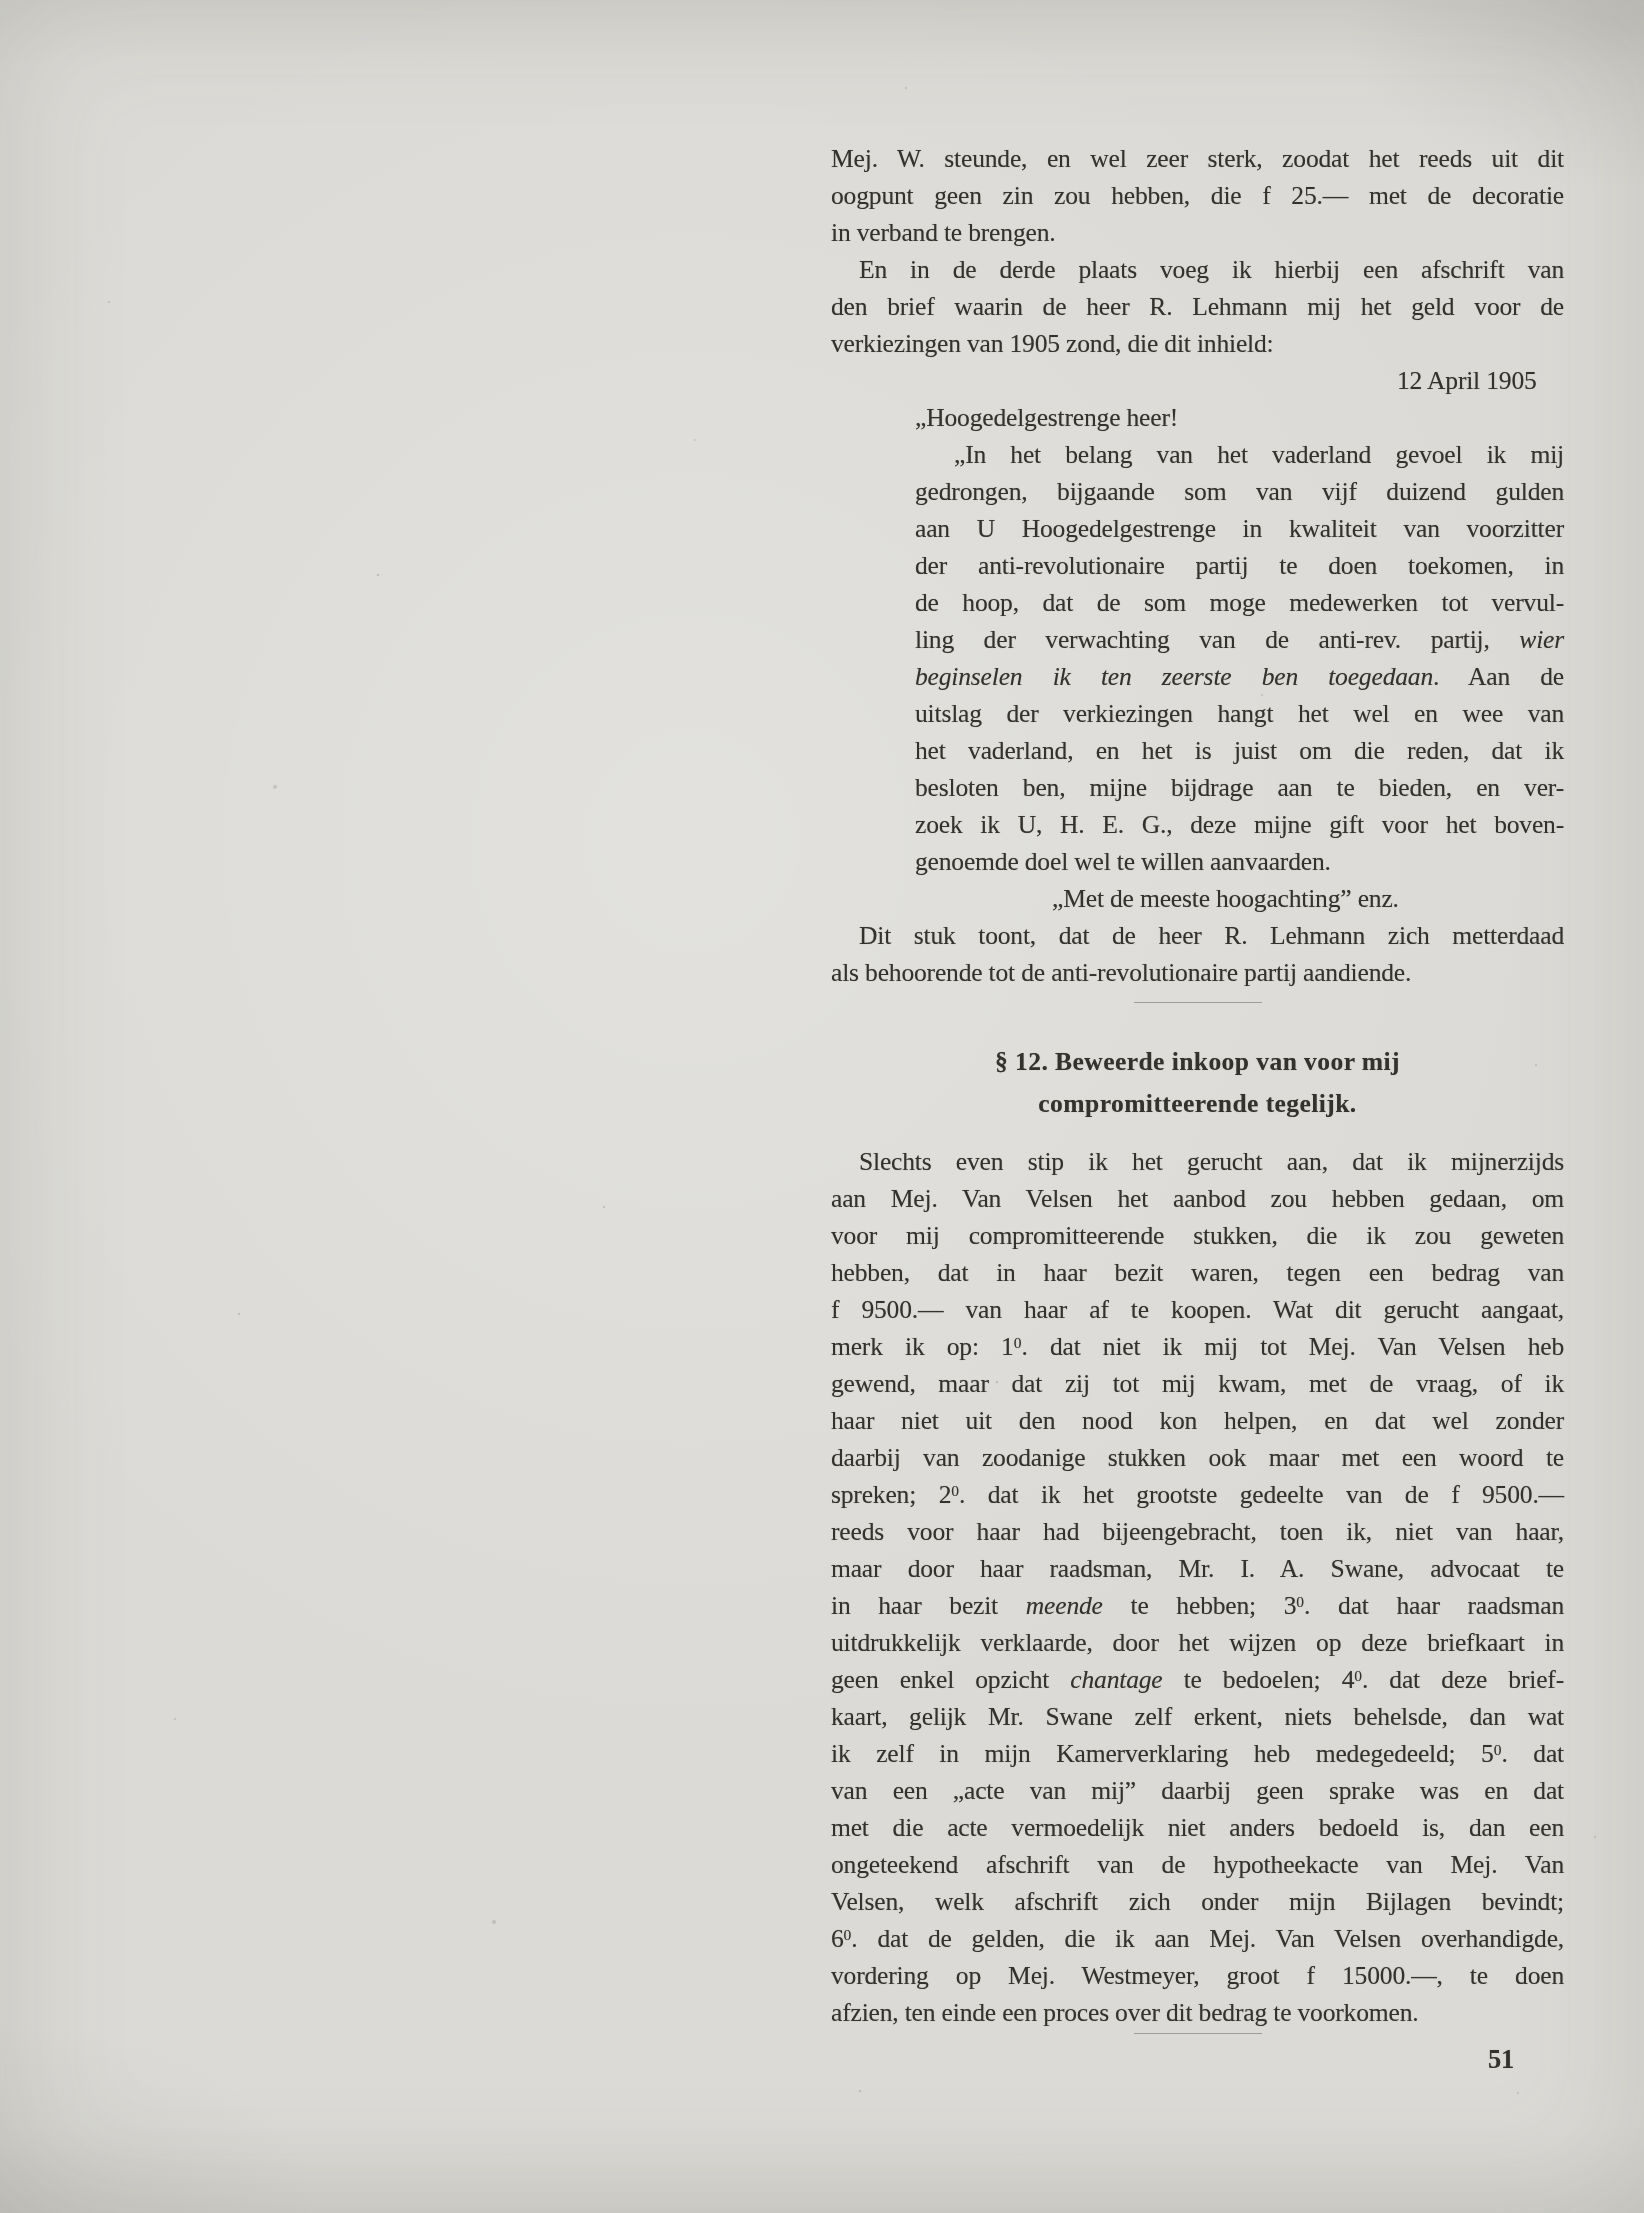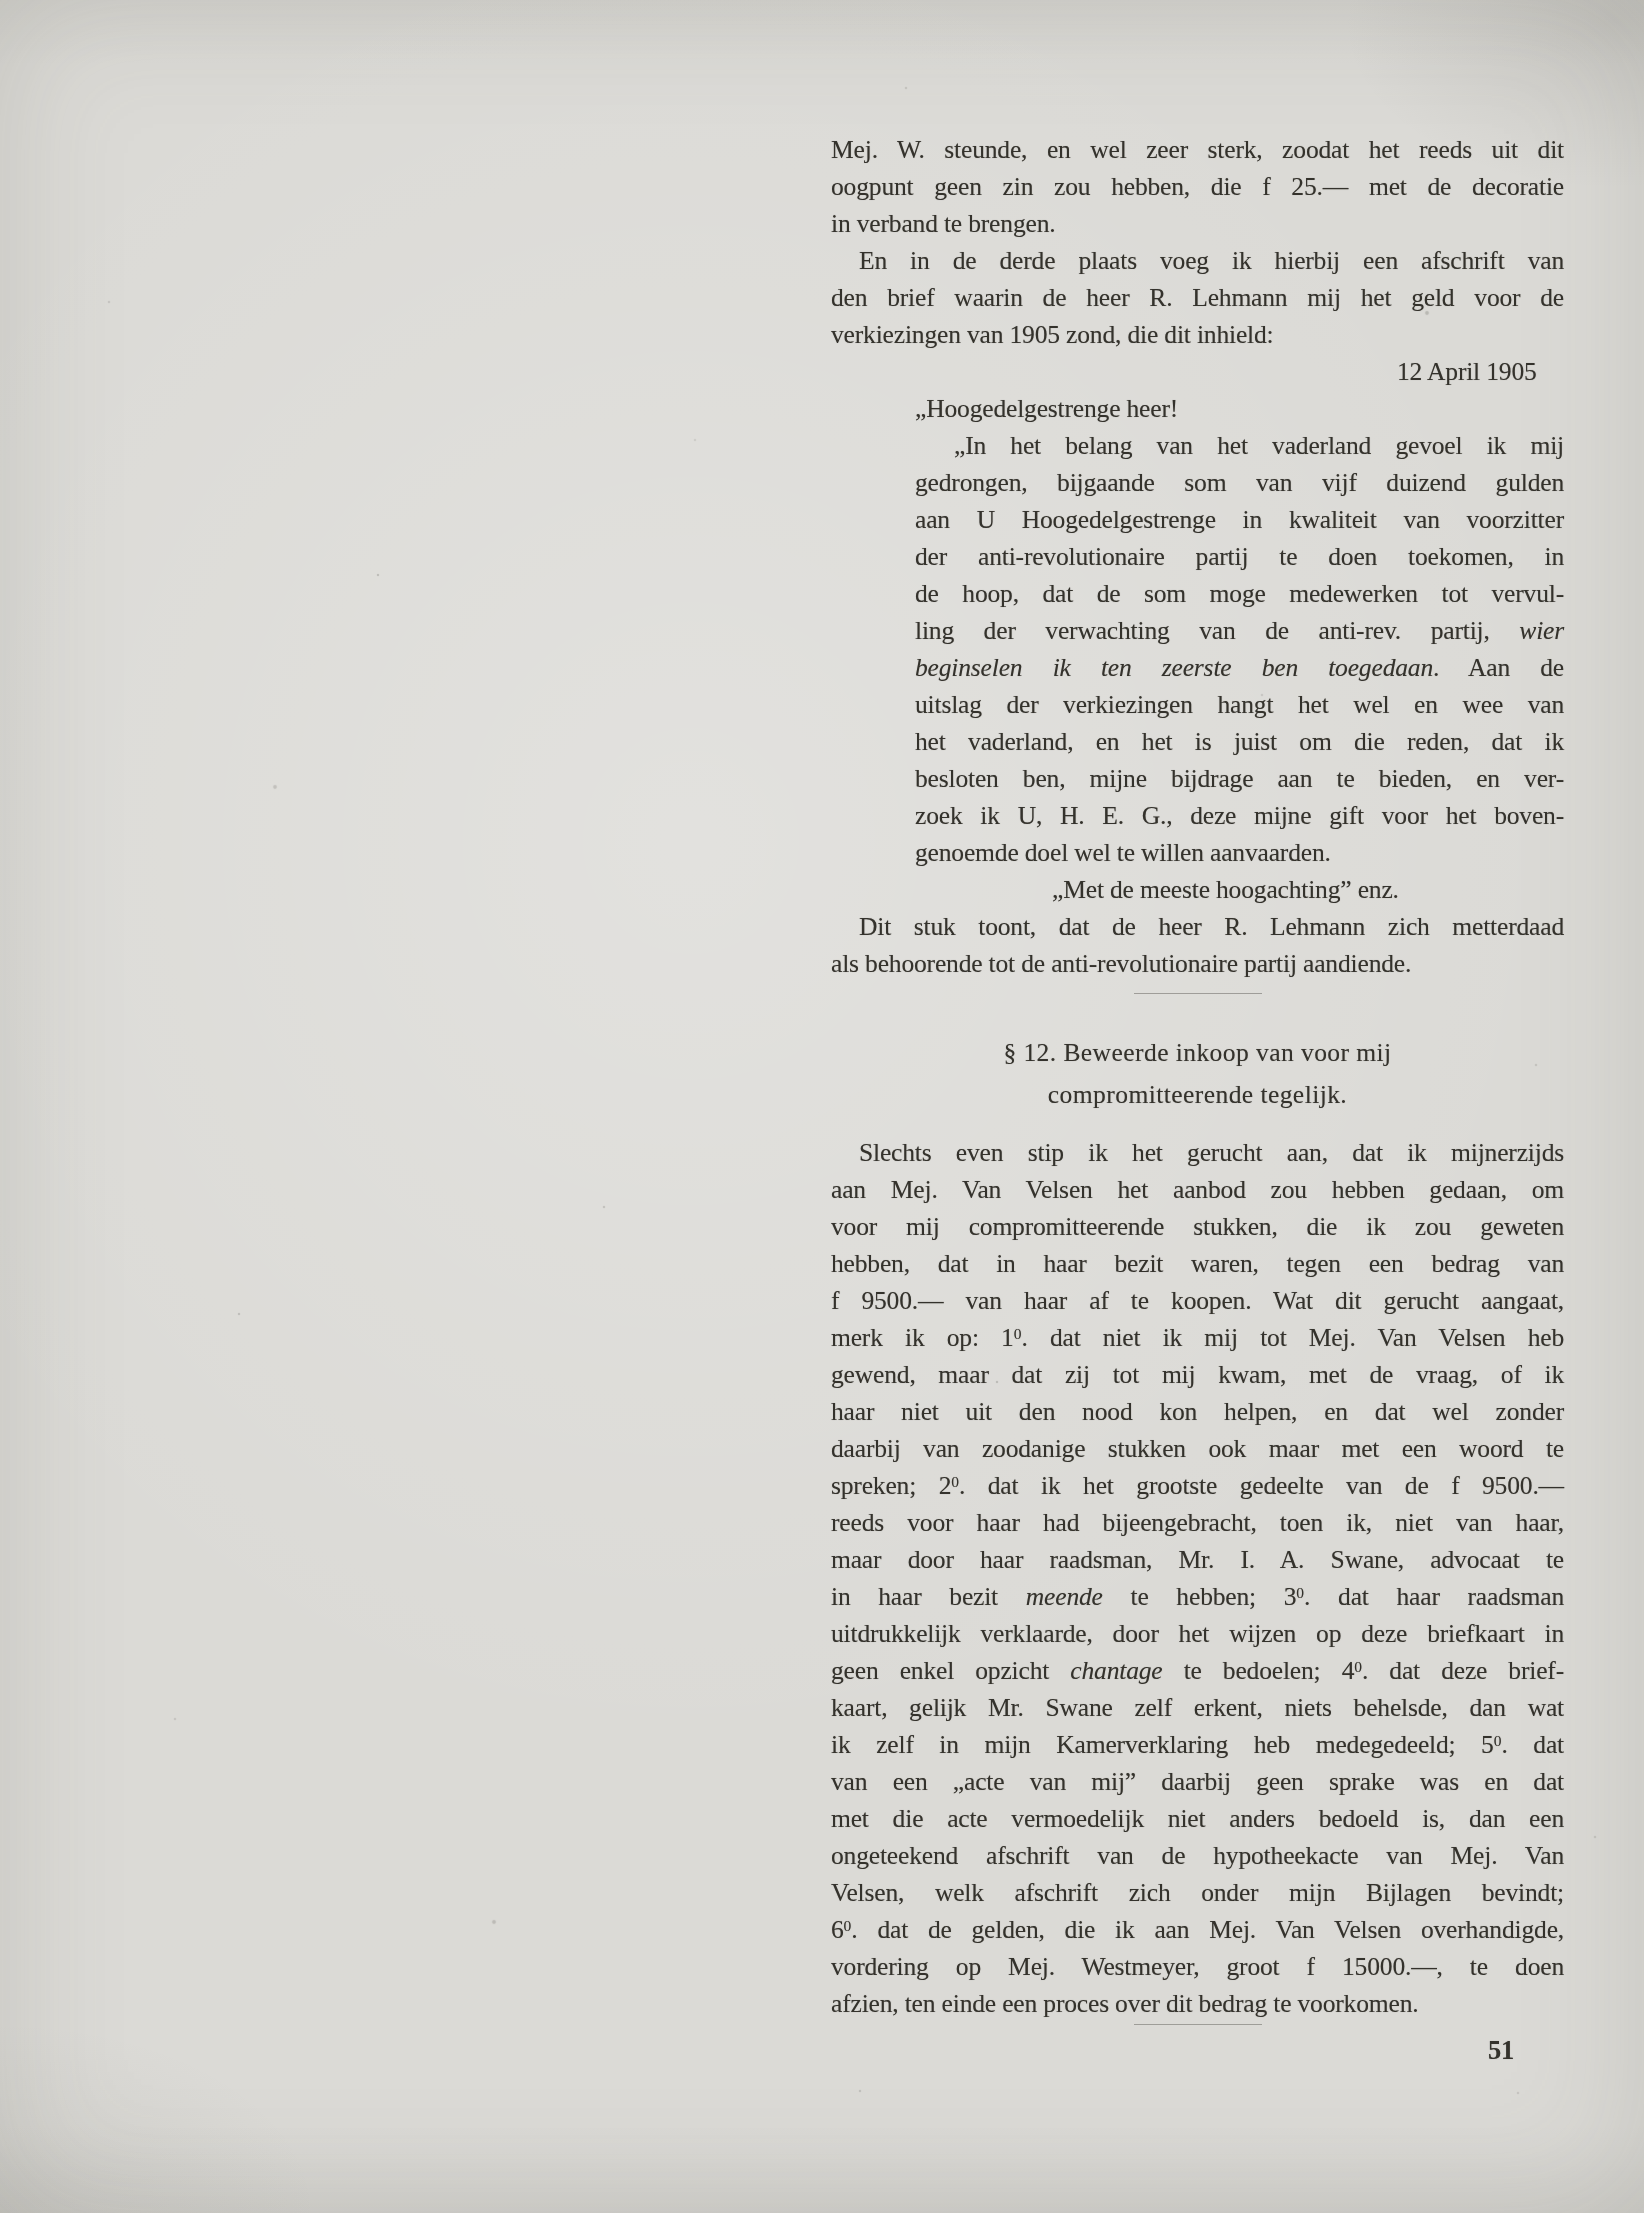--- a/index.html
+++ b/index.html
@@ -46,41 +46,41 @@
       1261px 694px 0.9px 0px rgba(64,62,56,0.20),
       905px 87px 0.9px 0px rgba(64,62,56,0.22),
       174px 1718px 0.9px 0px rgba(64,62,56,0.20),
       694px 439px 0.9px 0px rgba(64,62,56,0.16),
       1517px 2092px 0.9px 0px rgba(64,62,56,0.20);
   }
 
   .column {
     position: absolute;
     left: 831px;
-    top: 131px;
+    top: 140px;
     width: 733px;
     font-size: 25.6px;
     line-height: 37px;
     letter-spacing: -0.2px;
   }
 
   .ln {
     text-align: justify;
     text-align-last: justify;
     text-shadow: 0 0 0.9px rgba(52,50,44,0.35);
   }
   .fin  { text-align-last: left; }
   .ind  { text-indent: 28px; }
   .letter { margin-left: 84px; }
   .lind { text-indent: 39px; }
   .date { text-align: right; text-align-last: right; padding-right: 27.4px; }
   .closing { padding-left: 137px; text-align-last: left; }
 
   .h1, .h2 {
-    font-weight: normal;
+    font-weight: bold;
     line-height: 42px;
     text-align: center;
     text-align-last: center;
     letter-spacing: 0.4px;
   }
   .h1 { margin-top: 38px; }
   .h2 { margin-bottom: 18.3px; }
 
   .divider {
     height: 0;

